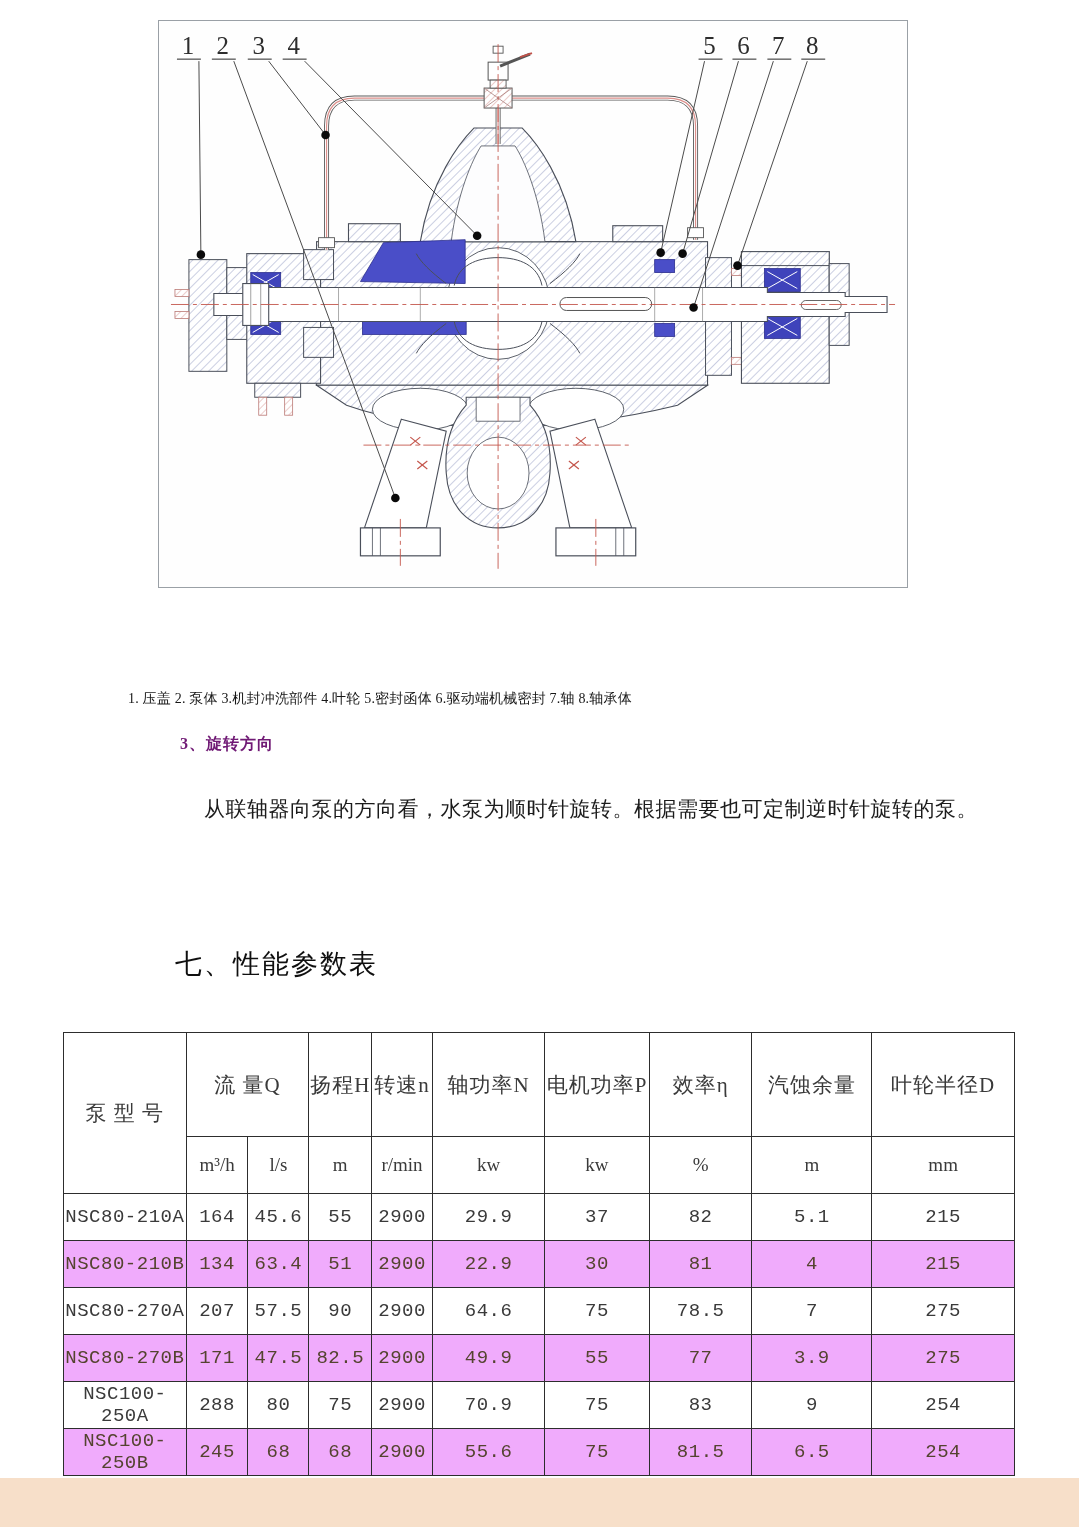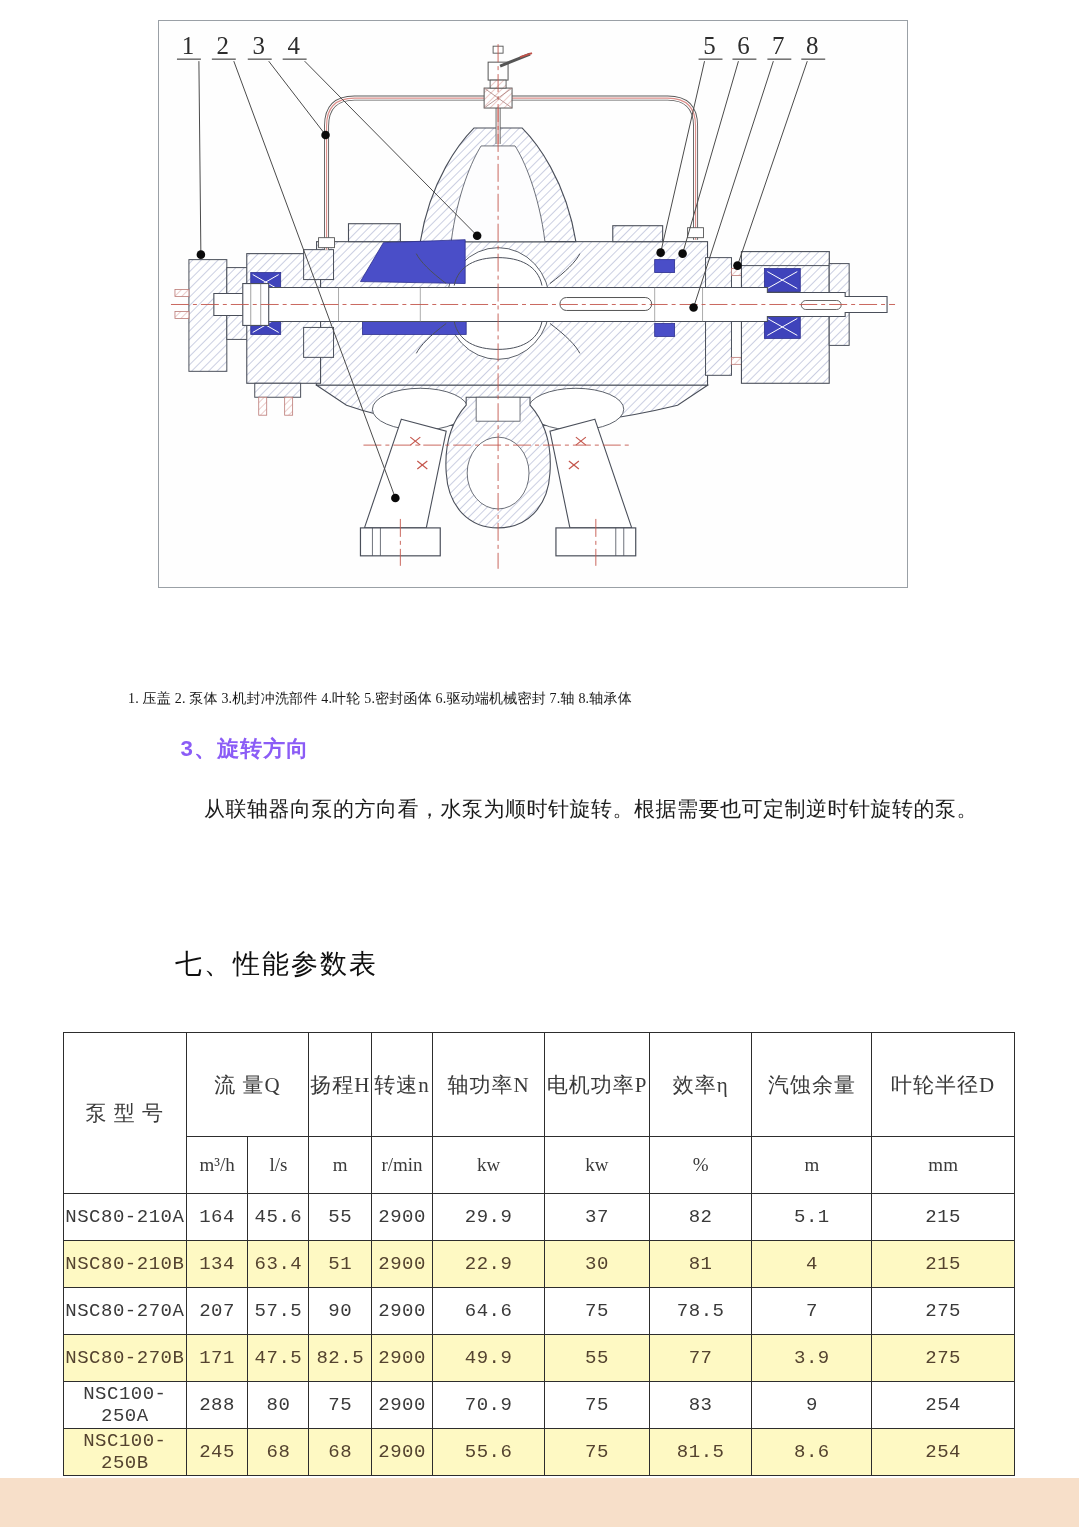--- a/index.html
+++ b/index.html
@@ -11,23 +11,22 @@
   .abs{position:absolute;}
   .diagram-frame{
     left:158px;top:20px;width:750px;height:568px;
     border:1px solid #9aa0a6;background:#fefefe;box-sizing:border-box;
   }
   .legend-line{
     left:128px;top:690px;width:870px;font-size:14px;color:#171717;
     white-space:nowrap;letter-spacing:0.2px;
   }
   .heading-rotation{
-    left:180px;top:734px;font-size:22px;font-weight:bold;color:#8b5cf6;
+    left:180px;top:734px;font-size:16px;font-weight:bold;color:#701a75;
     letter-spacing:1px;
-    font-family:Liberation Mono, monospace;
   }
   .para-rotation{
     left:180px;top:795px;width:780px;font-size:21px;color:#1b1b1b;
     letter-spacing:0.5px;
     margin-left:24px;
   }
   .heading-performance{
     left:175px;top:946px;font-size:27px;font-weight:normal;color:#0f0f0f;
     letter-spacing:2px;
   }
@@ -39,21 +38,21 @@
   table.perf th,table.perf td{
     border:1.6px solid #2d2d2d;text-align:center;vertical-align:middle;
     font-weight:normal;padding:0;color:#3a3a3a;background:#fff;
   }
   table.perf thead tr.group-row{height:104px;}
   table.perf thead tr.group-row th{font-size:21px;letter-spacing:1px;margin-top:48px;}
   table.perf thead tr.unit-row{height:57px;font-family:Liberation Serif, serif;}
   table.perf thead tr.unit-row th{font-size:19px;}
   table.perf tbody tr{height:47px;font-family:Liberation Mono, monospace;}
   table.perf tbody td{font-size:19px;letter-spacing:0.5px;}
-  table.perf tbody tr.hl td{background:#fef9c3;color:#54432f;}
+  table.perf tbody tr.hl td{background:#f0abfc;color:#54432f;}
   .bottom-strip{
     left:0;top:1478px;width:1079px;height:49px;background:#f7dfc9;
   }
 </style>
 </head>
 <body>
 
 <div class="abs diagram-frame">
   <svg width="748" height="566" viewBox="0 0 750 565" xmlns="http://www.w3.org/2000/svg">
     <defs>
@@ -377,19 +376,19 @@
       </tr>
       <tr class="hl">
         <td>NSC100-250B</td>
         <td>245</td>
         <td>68</td>
         <td>68</td>
         <td>2900</td>
         <td>55.6</td>
         <td>75</td>
         <td>81.5</td>
-        <td>8.6</td>
+        <td>6.5</td>
         <td>254</td>
       </tr>
     </tbody>
 </table>
 
 <div class="abs bottom-strip"></div>
 
 </body></html>

